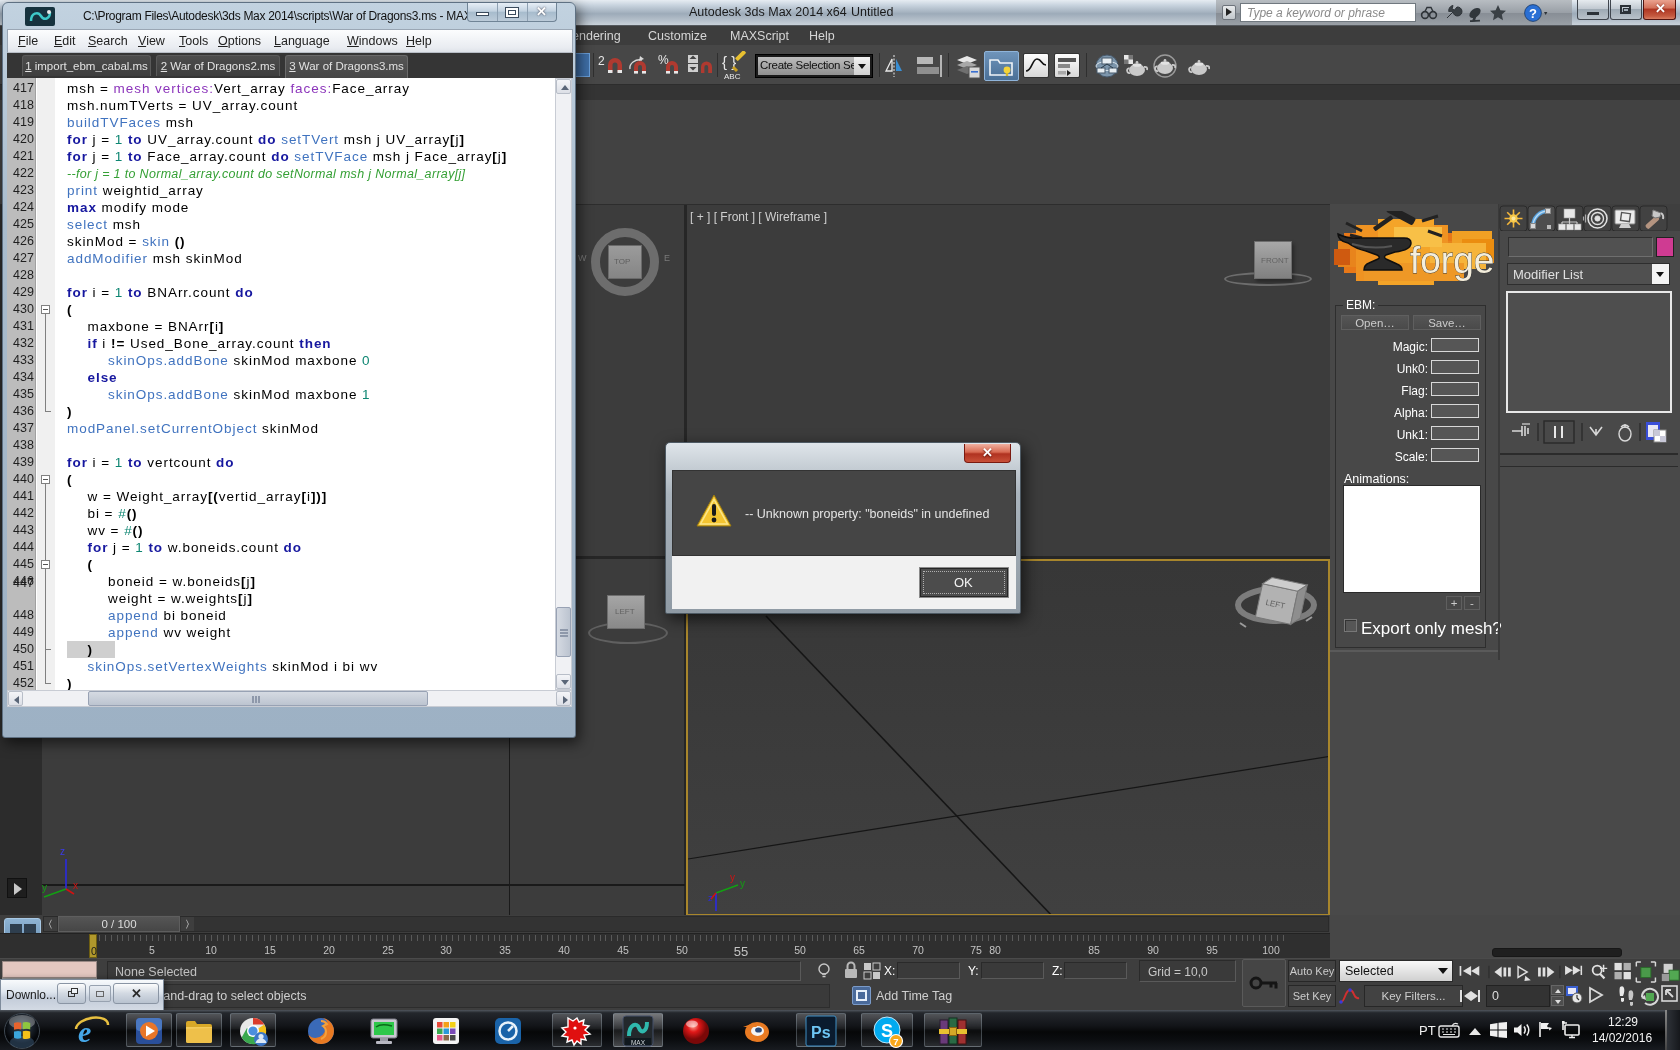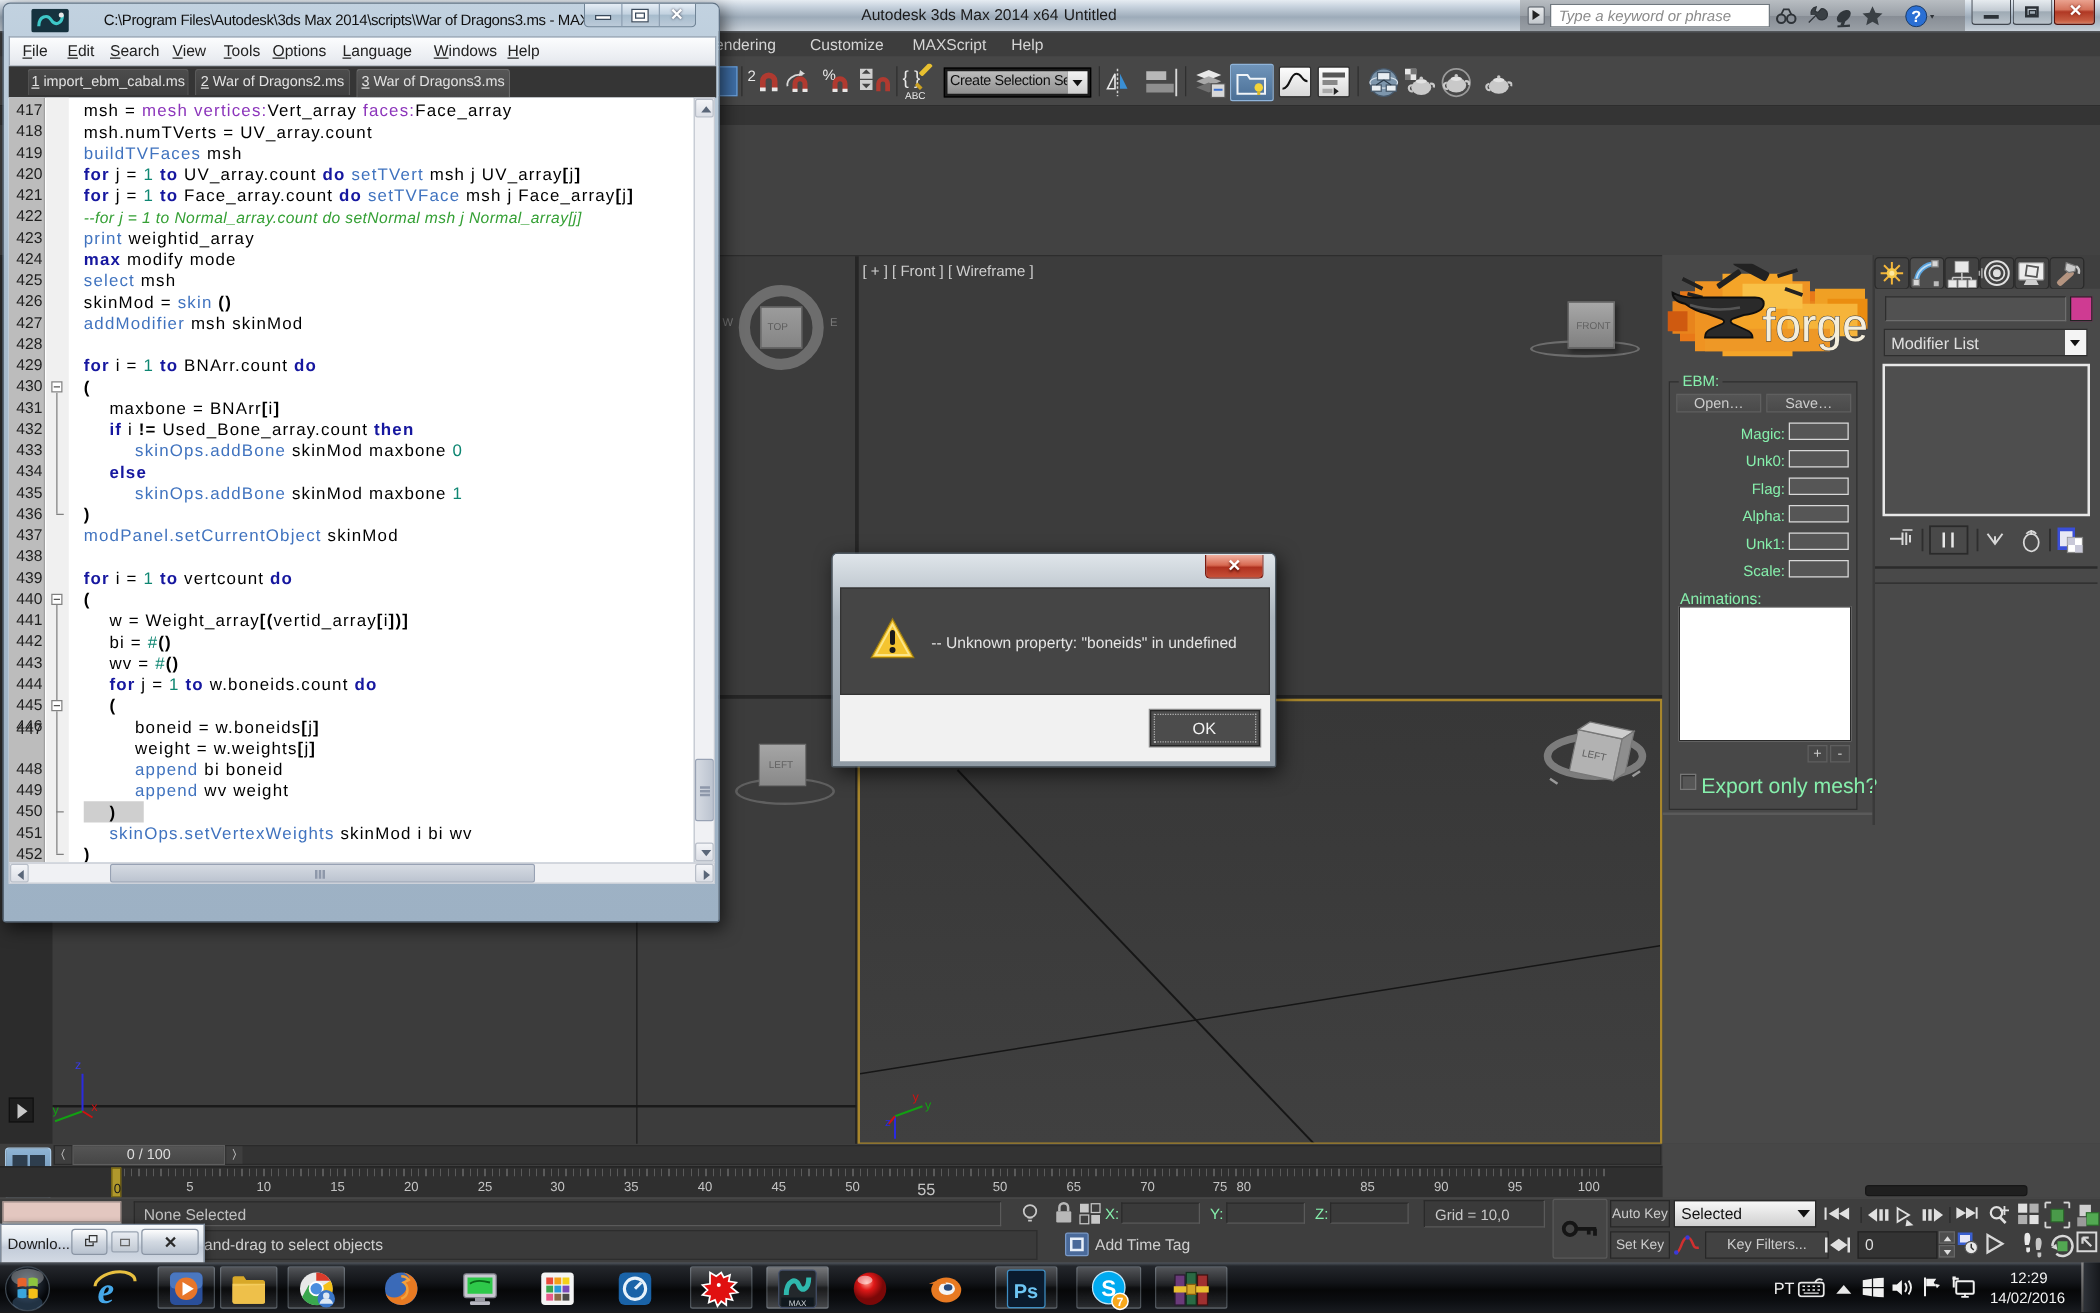--- a/index.html
+++ b/index.html
@@ -19,21 +19,21 @@
 
 #vpwrap { left:0; top:204px; width:1330px; height:711px; background:#3c3c3c; border-top:1px solid #2d2d2d; }
 .vsep { background:#262626; }
 
 #rightpanel { left:1330px; top:204px; width:350px; height:752px; background:#494949; }
 
 #botui { left:0; top:915px; width:1680px; height:95px; background:#3e3e3e; }
 
 .sunk { background:#3a3a3a; border:1px solid #2a2a2a; border-bottom-color:#5a5a5a; border-right-color:#5a5a5a; }
 .dbtn { background:#484848; border:1px solid #272727; color:#cccccc; font-size:11.5px; text-align:center; white-space:nowrap; overflow:hidden; }
-.dtxt { color:#86efac; font-size:12px; }
+.dtxt { color:#ffffff; font-size:12px; }
 
 #edwin { left:2px; top:2px; width:574px; height:736px;
   background:linear-gradient(180deg,#c2d2e0,#a9bccd 30%,#9db1c4);
   border:1px solid #5f7183; border-radius:6px 6px 3px 3px;
   box-shadow:3px 5px 14px rgba(0,0,0,0.6); }
 .codeline { position:absolute; left:0; white-space:pre; font-size:13.5px; letter-spacing:0.95px; height:17px; line-height:17px; color:#000; }
 .lnum { position:absolute; left:6px; font-size:12.5px; color:#1f1f1f; height:17px; line-height:17px; }
 .kw { color:#16179f; font-weight:bold; }
 .fn { color:#4073bf; }
 .pp { color:#8c35bb; }

